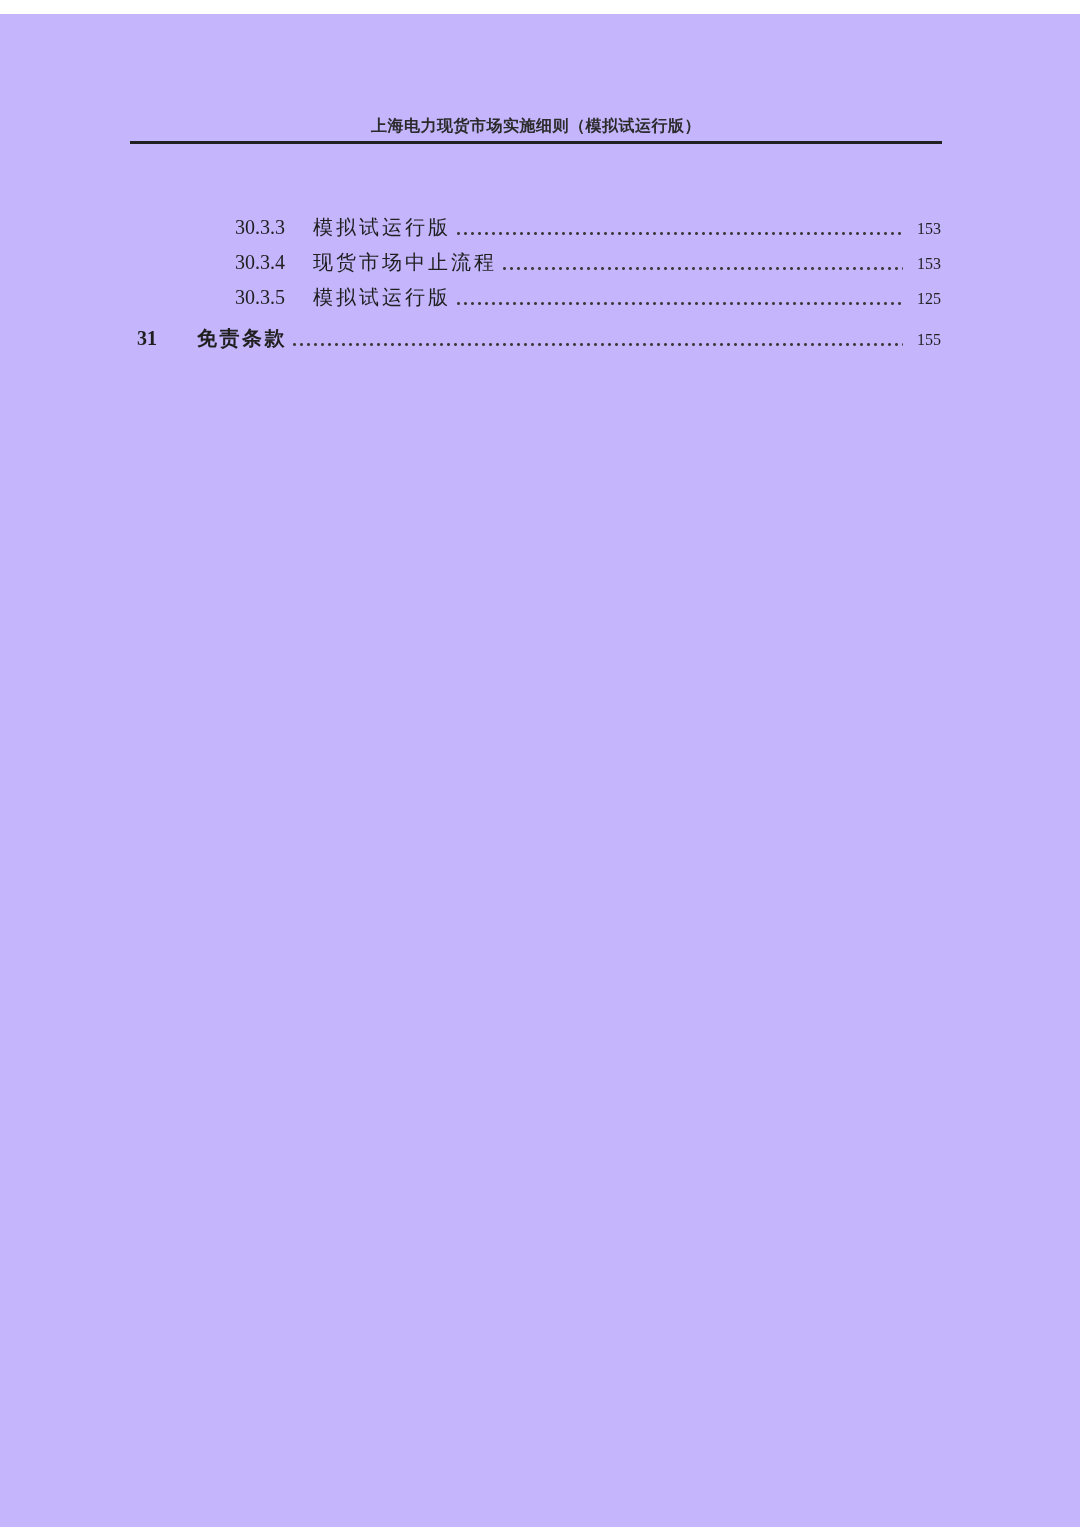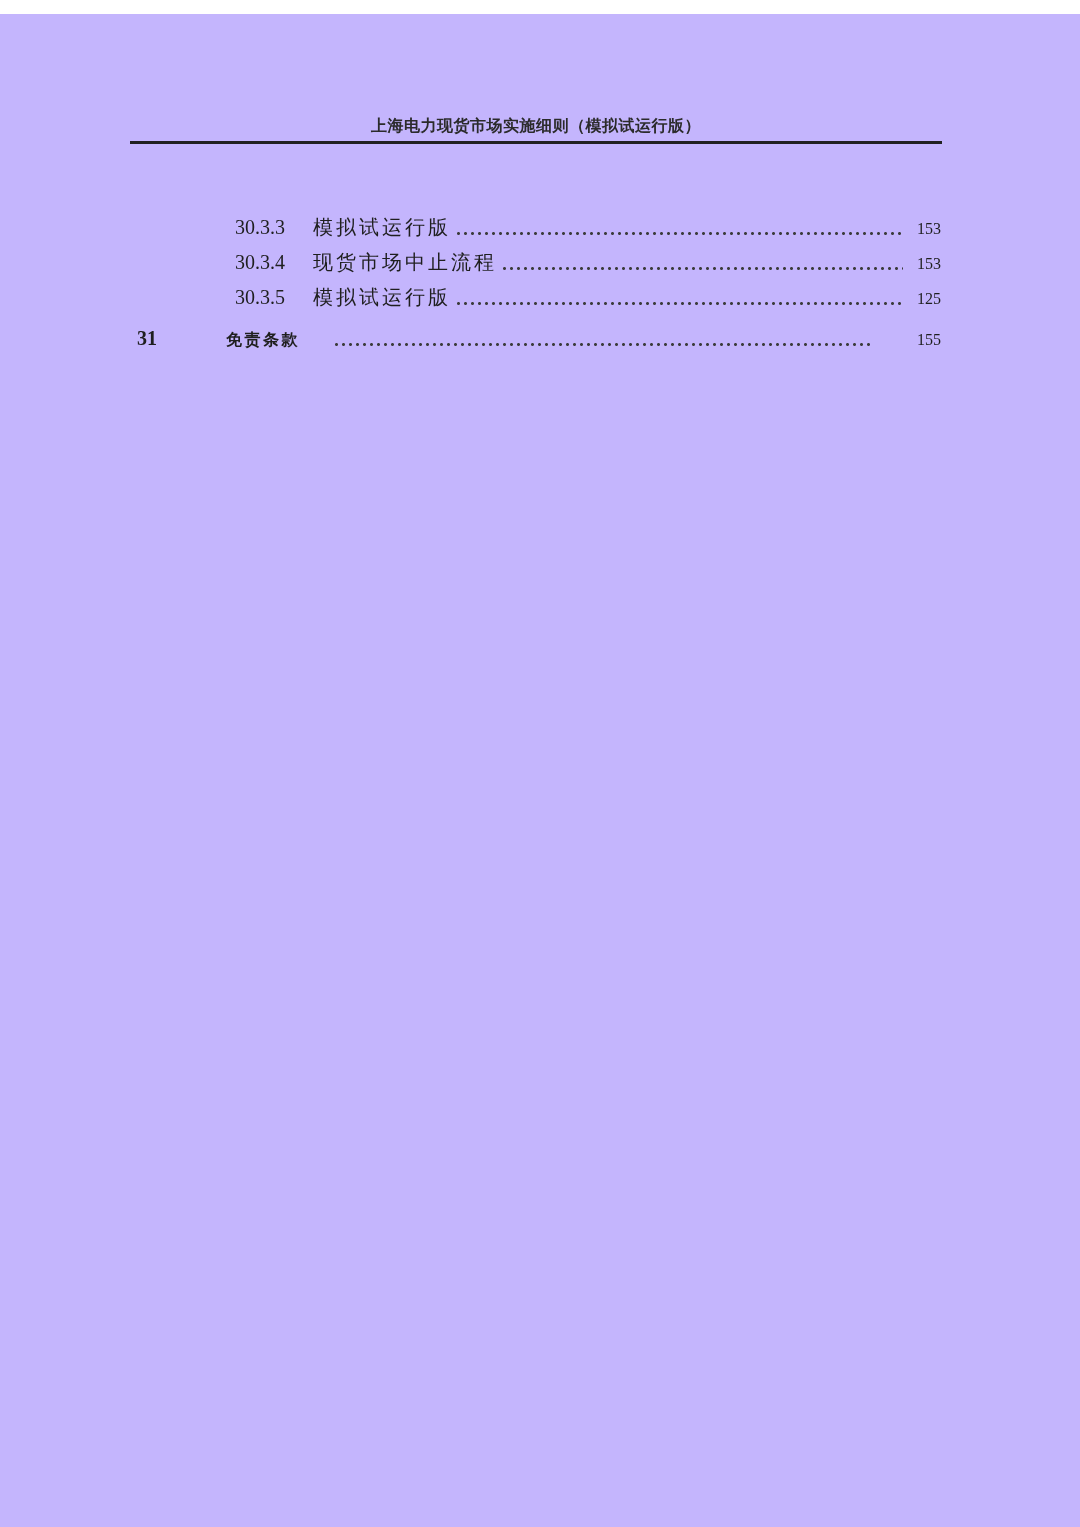--- a/index.html
+++ b/index.html
@@ -59,36 +59,35 @@
   .toc-row.sub {
     padding-left: 98px;
   }
   .toc-row.sub .num {
     display: inline-block;
     width: 78px;
     flex: 0 0 78px;
   }
   .toc-row.chapter {
     margin-top: 14px;
-    gap: 29px;
   }
   .toc-row.chapter .num {
     display: inline-block;
     width: 60px;
     flex: 0 0 60px;
     font-weight: bold;
   }
   .toc-row .title {
     letter-spacing: 3px;
   }
   .toc-row.chapter .title {
     font-family: "Liberation Sans", "DejaVu Sans", sans-serif;
     font-weight: bold;
     letter-spacing: 2.5px;
-    font-size: 16px;
+    font-size: 20px;
   }
   .leader {
     flex: 1 1 auto;
     align-self: flex-end;
     height: 3px;
     margin: 0 8px 6px 6px;
     background-image: radial-gradient(circle at 1.5px 1.5px, #3c3c3c 1.2px, rgba(0,0,0,0) 1.7px);
     background-size: 7px 3px;
     background-repeat: repeat-x;
     background-position: left bottom;

